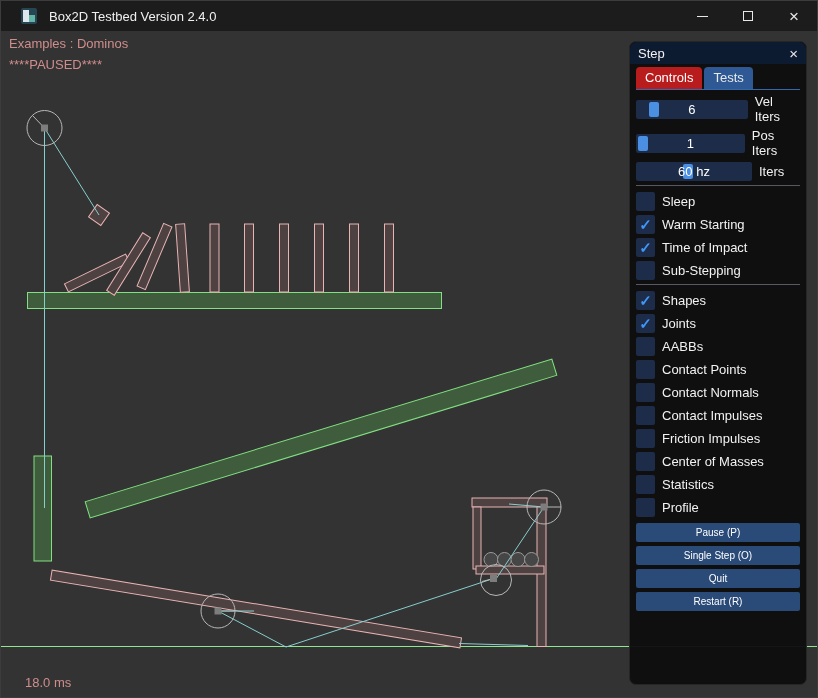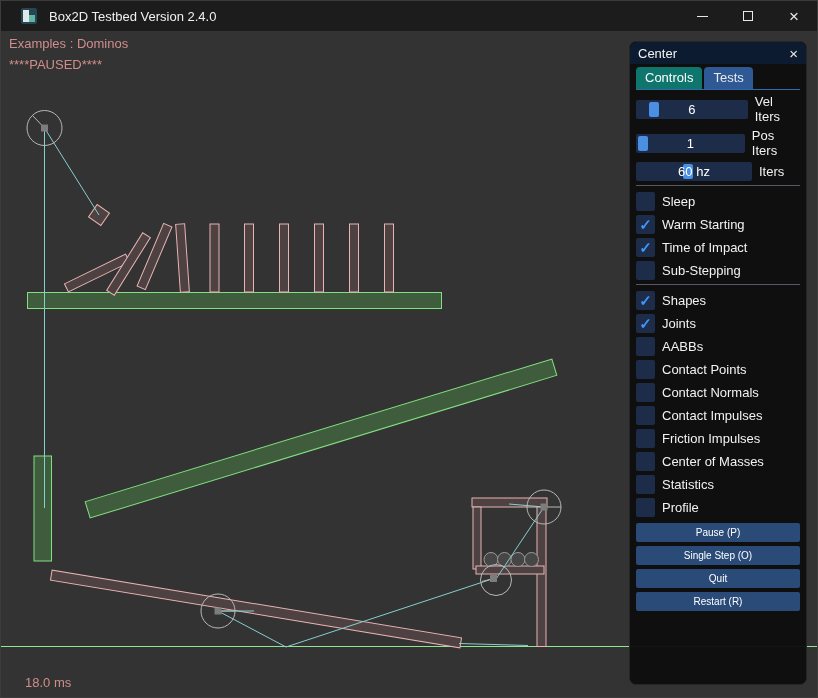--- a/index.html
+++ b/index.html
@@ -48,21 +48,21 @@
   }
   .panel-title {
     height:22px; background:#0d1b31; display:flex; align-items:center;
     padding:0 8px; border-radius:7px 7px 0 0;
   }
   .panel-title .ttl { flex:1; }
   .panel-close { color:#e8e8e8; font-size:15px; line-height:1; cursor:default; }
   .panel-body { padding:3px 6px 6px 6px; }
   .tabbar { display:flex; gap:2px; border-bottom:1px solid #3368ad; margin-bottom:4px; }
   .tab { padding:3px 9px 4px 9px; border-radius:4px 4px 0 0; background:#2e5994; color:#e9e9e9; }
-  .tab.active { background:#0f766e; color:#ffffff; }
+  .tab.active { background:#b91c1c; color:#ffffff; }
   .slider-row { display:flex; align-items:center; margin-bottom:4px; }
   .slider-frame {
     position:relative; width:116px; height:19px; background:#1d2c49;
     border-radius:2px; overflow:hidden;
   }
   .slider-grab { position:absolute; top:2px; width:10px; height:15px; background:#4b8fe3; border-radius:2px; }
   .slider-value { position:absolute; inset:0; display:flex; align-items:center; justify-content:center; color:#ffffff; }
   .slider-label { margin-left:7px; }
   .sep { height:1px; background:#585864; margin:4px 0 6px 0; }
   .cb-row { display:flex; align-items:center; margin-bottom:4px; }
@@ -176,21 +176,21 @@
         <rect class="anchor" x="489" y="544" width="7" height="7"></rect>
       </g>
     </svg>
 
     <div class="overlay-text ot1">Examples : Dominos</div>
     <div class="overlay-text ot2">****PAUSED****</div>
     <div class="overlay-text ot3">18.0 ms</div>
 
     <div class="panel">
       <div class="panel-title">
-        <span class="ttl">Center</span>
+        <span class="ttl">Step</span>
         <span class="panel-close">×</span>
       </div>
       <div class="panel-body">
         <div class="tabbar">
           <div class="tab active"><span>Controls</span></div>
           <div class="tab"><span>Tests</span></div>
         </div>
 
         <div class="slider-row">
           <div class="slider-frame">

